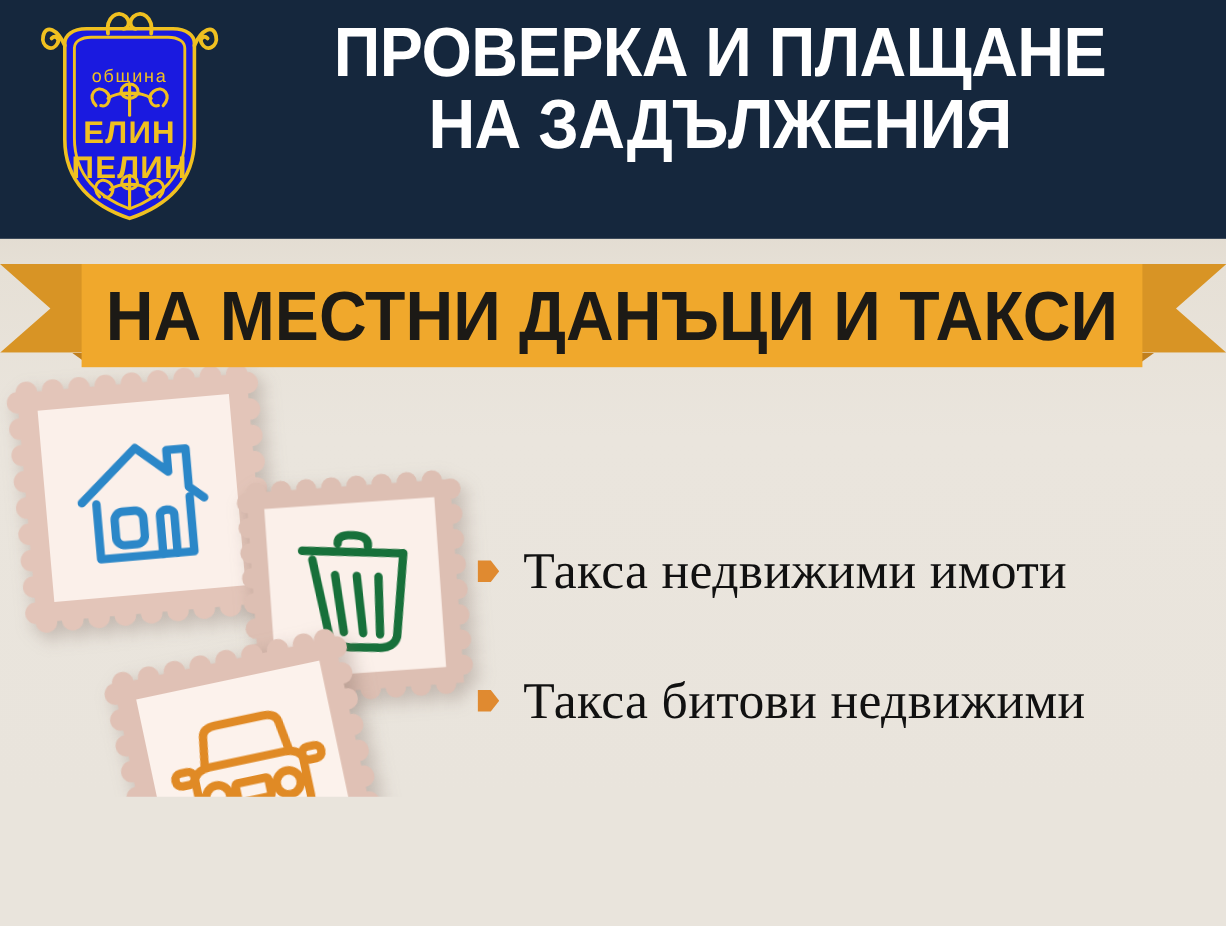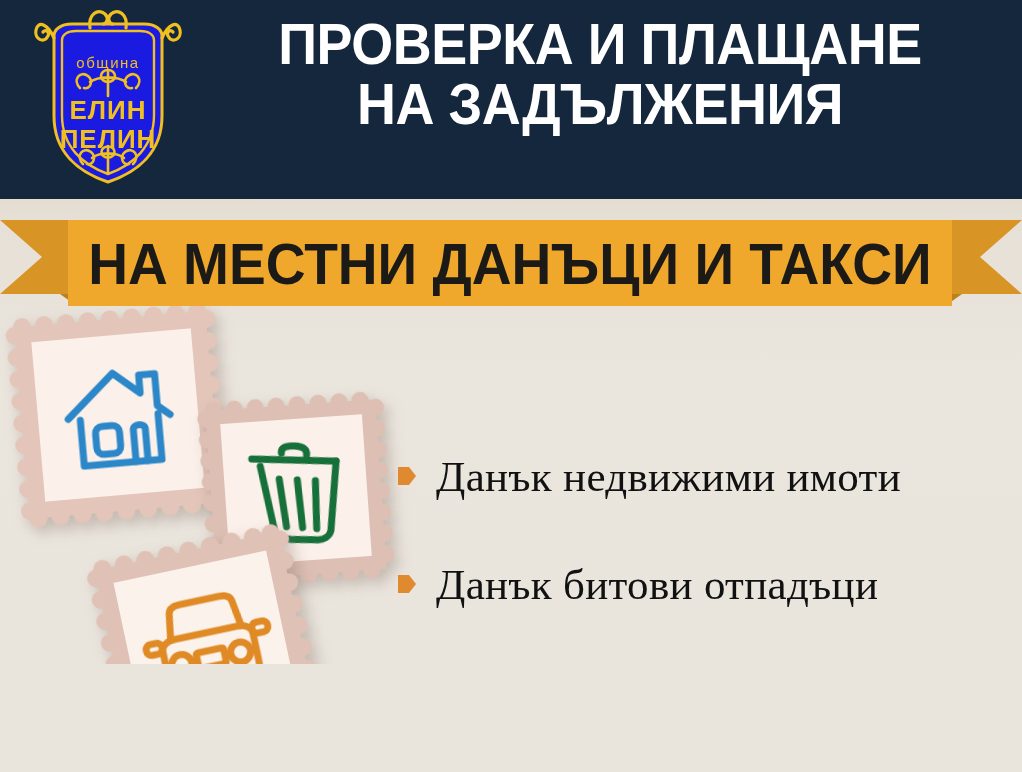--- a/index.html
+++ b/index.html
@@ -328,30 +328,30 @@
   </div>
 
   <div class="bullets">
 
     <div class="bullet-row">
       <span class="bullet-mark">
         <svg width="18" height="22" viewBox="0 0 18 22" xmlns="http://www.w3.org/2000/svg">
           <path d="M0 2 L11 2 L18 11 L11 20 L0 20 Z" fill="#e08a30"></path>
         </svg>
       </span>
-      <span class="bullet-label">Данък недвижими имоти</span>
+      <span class="bullet-label">Такса недвижими имоти</span>
     </div>
 
     <div class="bullet-row">
       <span class="bullet-mark">
         <svg width="18" height="22" viewBox="0 0 18 22" xmlns="http://www.w3.org/2000/svg">
           <path d="M0 2 L11 2 L18 11 L11 20 L0 20 Z" fill="#e08a30"></path>
         </svg>
       </span>
-      <span class="bullet-label">Данък битови отпадъци</span>
+      <span class="bullet-label">Такса битови недвижими</span>
     </div>
 
     <div class="bullet-row">
       <span class="bullet-mark">
         <svg width="18" height="22" viewBox="0 0 18 22" xmlns="http://www.w3.org/2000/svg">
           <path d="M0 2 L11 2 L18 11 L11 20 L0 20 Z" fill="#e08a30"></path>
         </svg>
       </span>
     </div>
 

